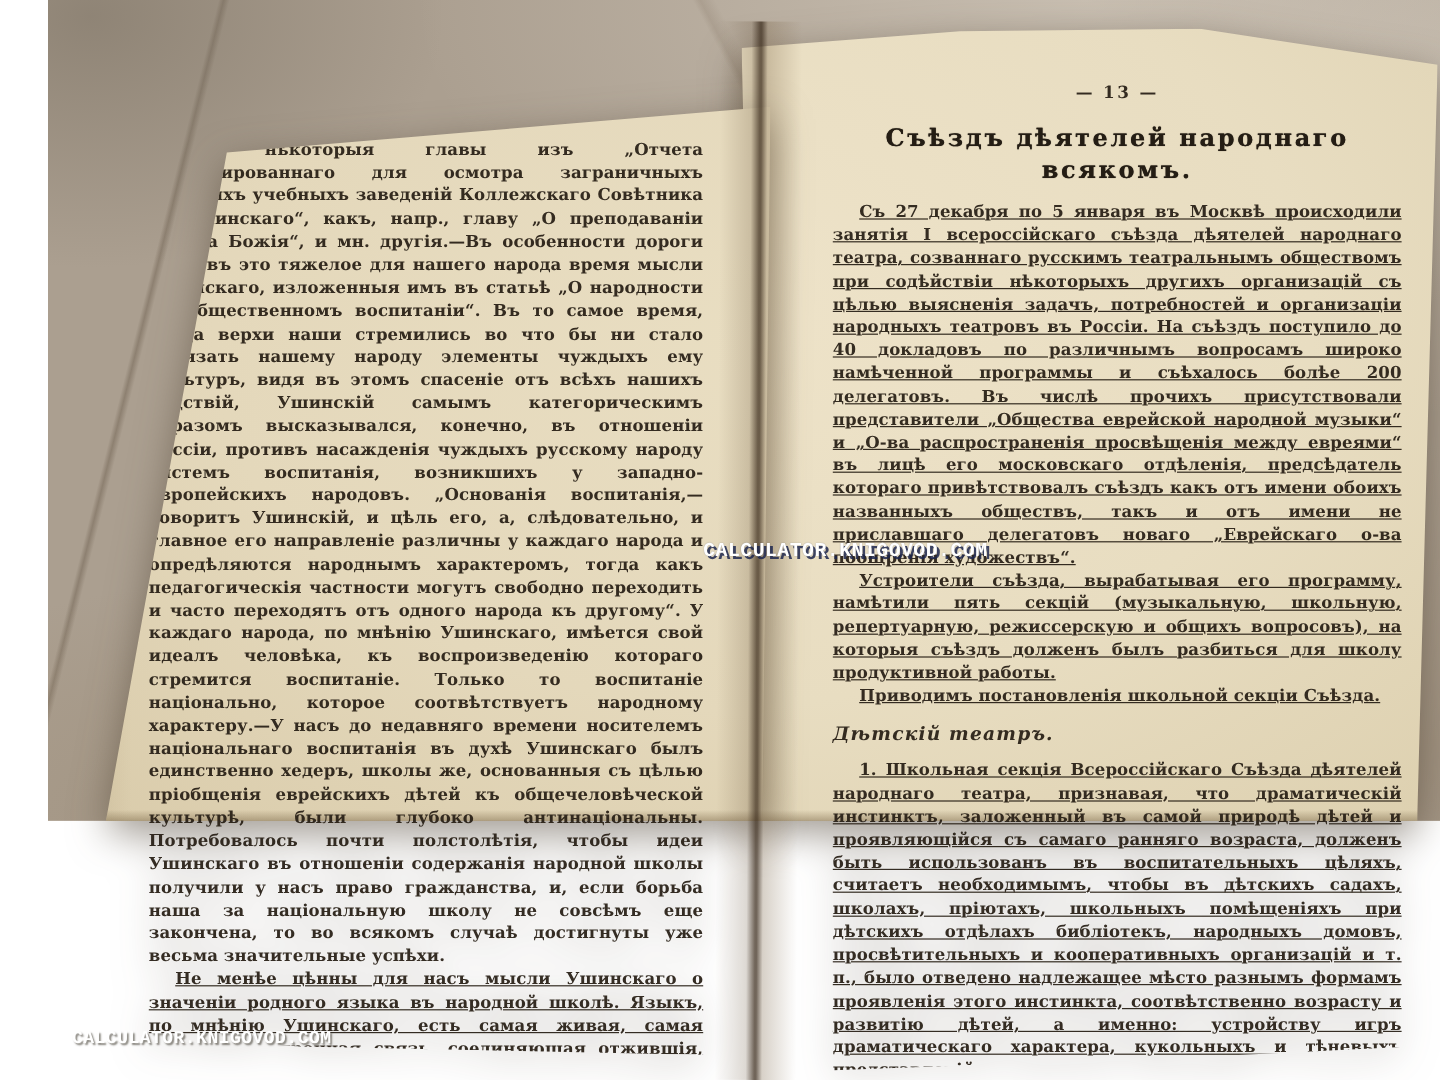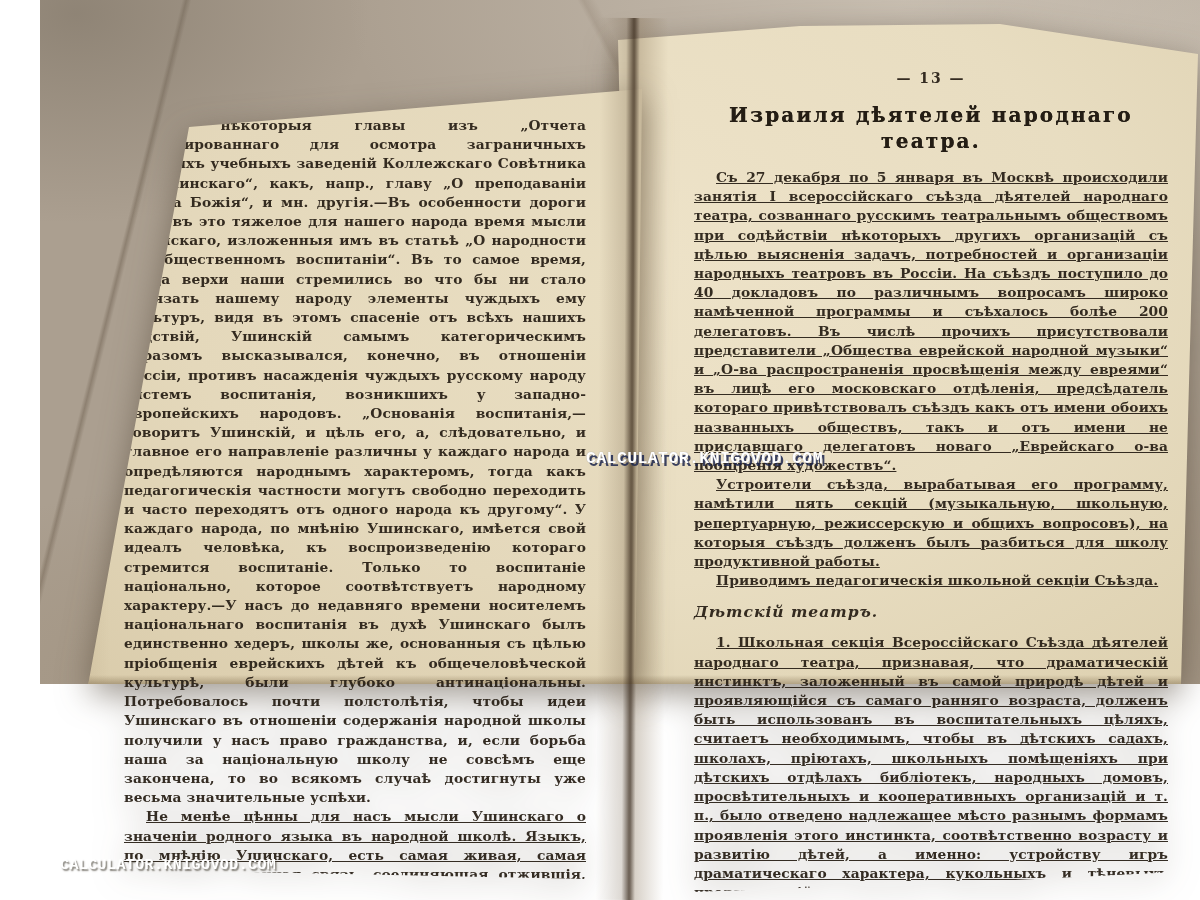--- a/index.html
+++ b/index.html
@@ -84,24 +84,24 @@
 </style>
 </head>
 <body>
 
 <div class="scene">
 
   <div class="book-shadow">
     <div class="page page-right">
       <div class="textcol col-right">
         <div class="pagenum">— 13 —</div>
-        <h1 class="article-title">Израиля дѣятелей народнаго театра.</h1>
+        <h1 class="article-title">Съѣздъ дѣятелей народнаго всякомъ.</h1>
         <p class="body-par indent">Съ 27 декабря по 5 января въ Москвѣ происходили занятія I всероссійскаго съѣзда дѣятелей народнаго театра, созваннаго русскимъ театральнымъ обществомъ при содѣйствіи нѣкоторыхъ другихъ организацій съ цѣлью выясненія задачъ, потребностей и организаціи народныхъ театровъ въ Россіи. На съѣздъ поступило до 40 докладовъ по различнымъ вопросамъ широко намѣченной программы и съѣхалось болѣе 200 делегатовъ. Въ числѣ прочихъ присутствовали представители „Общества еврейской народной музыки“ и „О-ва распространенія просвѣщенія между евреями“ въ лицѣ его московскаго отдѣленія, предсѣдатель котораго привѣтствовалъ съѣздъ какъ отъ имени обоихъ названныхъ обществъ, такъ и отъ имени не приславшаго делегатовъ новаго „Еврейскаго о-ва поощренія художествъ“.</p>
         <p class="body-par indent">Устроители съѣзда, вырабатывая его программу, намѣтили пять секцій (музыкальную, школьную, репертуарную, режиссерскую и общихъ вопросовъ), на которыя съѣздъ долженъ былъ разбиться для школу продуктивной работы.</p>
-        <p class="body-par indent">Приводимъ педагогическія школьной секціи Съѣзда.</p>
+        <p class="body-par indent">Приводимъ постановленія школьной секціи Съѣзда.</p>
         <div class="sub-heading">Дѣтскій театръ.</div>
         <p class="body-par indent">1. Школьная секція Всероссійскаго Съѣзда дѣятелей народнаго театра, признавая, что драматическій инстинктъ, заложенный въ самой природѣ дѣтей и проявляющійся съ самаго ранняго возраста, долженъ быть использованъ въ воспитательныхъ цѣляхъ, считаетъ необходимымъ, чтобы въ дѣтскихъ садахъ, школахъ, пріютахъ, школьныхъ помѣщеніяхъ при дѣтскихъ отдѣлахъ библіотекъ, народныхъ домовъ, просвѣтительныхъ и кооперативныхъ организацій и т. п., было отведено надлежащее мѣсто разнымъ формамъ проявленія этого инстинкта, соотвѣтственно возрасту и развитію дѣтей, а именно: устройству игръ драматическаго характера, кукольныхъ и тѣневыхъ представленій, пантомимѣ, хороводамъ и др. групповымъ движеніямъ ритмической гимнастики, драматизаціи пѣсенъ, шарадъ, пословицъ, басенъ, разсказыванію сказокъ, устройству историческихъ и этнографическихъ процессій и празднествъ (также и на открытомъ воздухѣ), постановкамъ дѣтскихъ пьесъ и оперъ.</p>
 
       </div>
     </div>
   </div>
 
   <div class="book-shadow">
     <div class="page page-left">
       <div class="textcol col-left">

